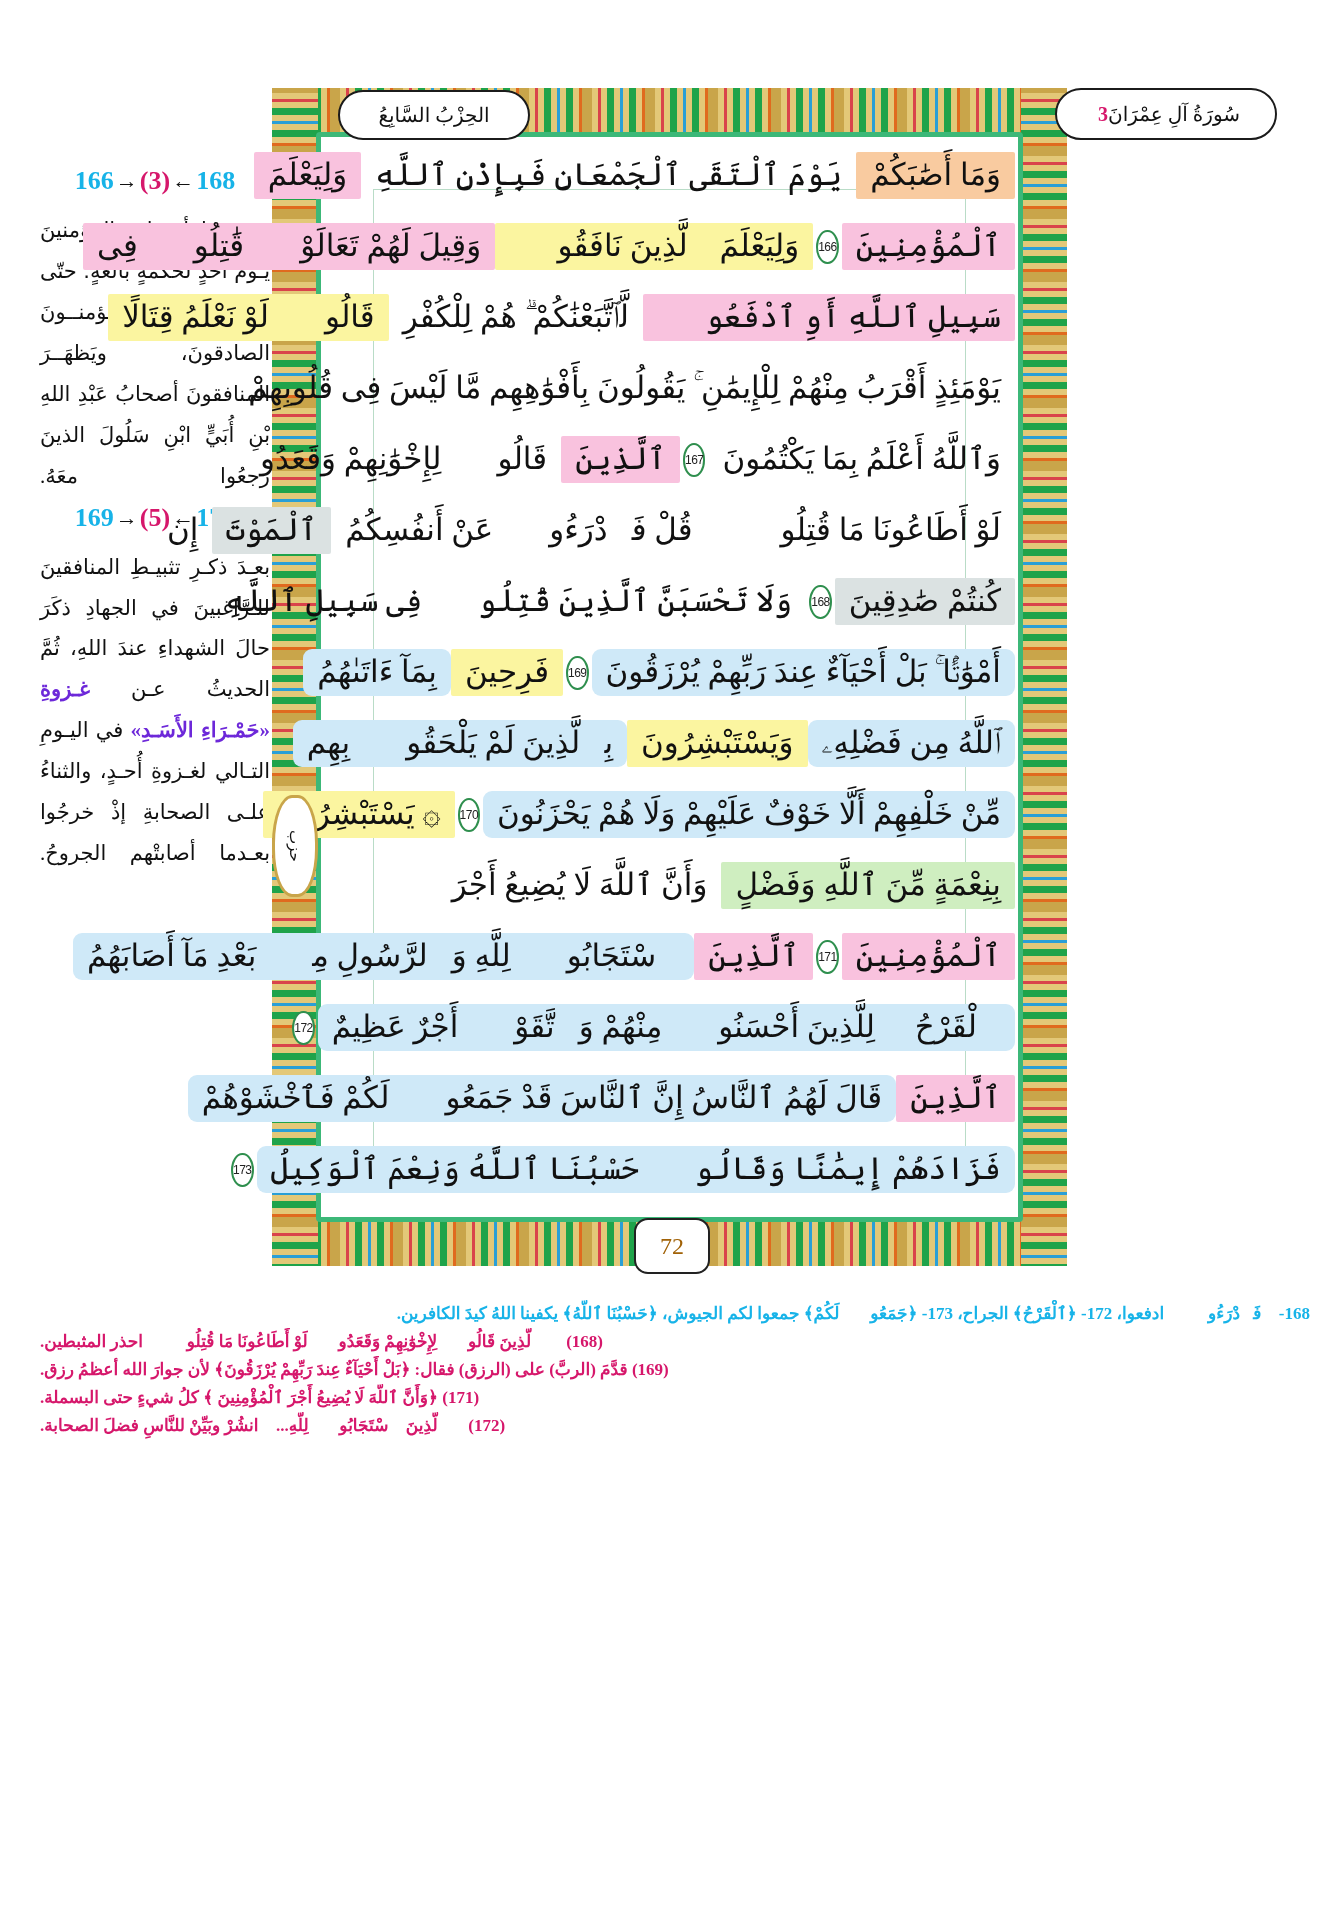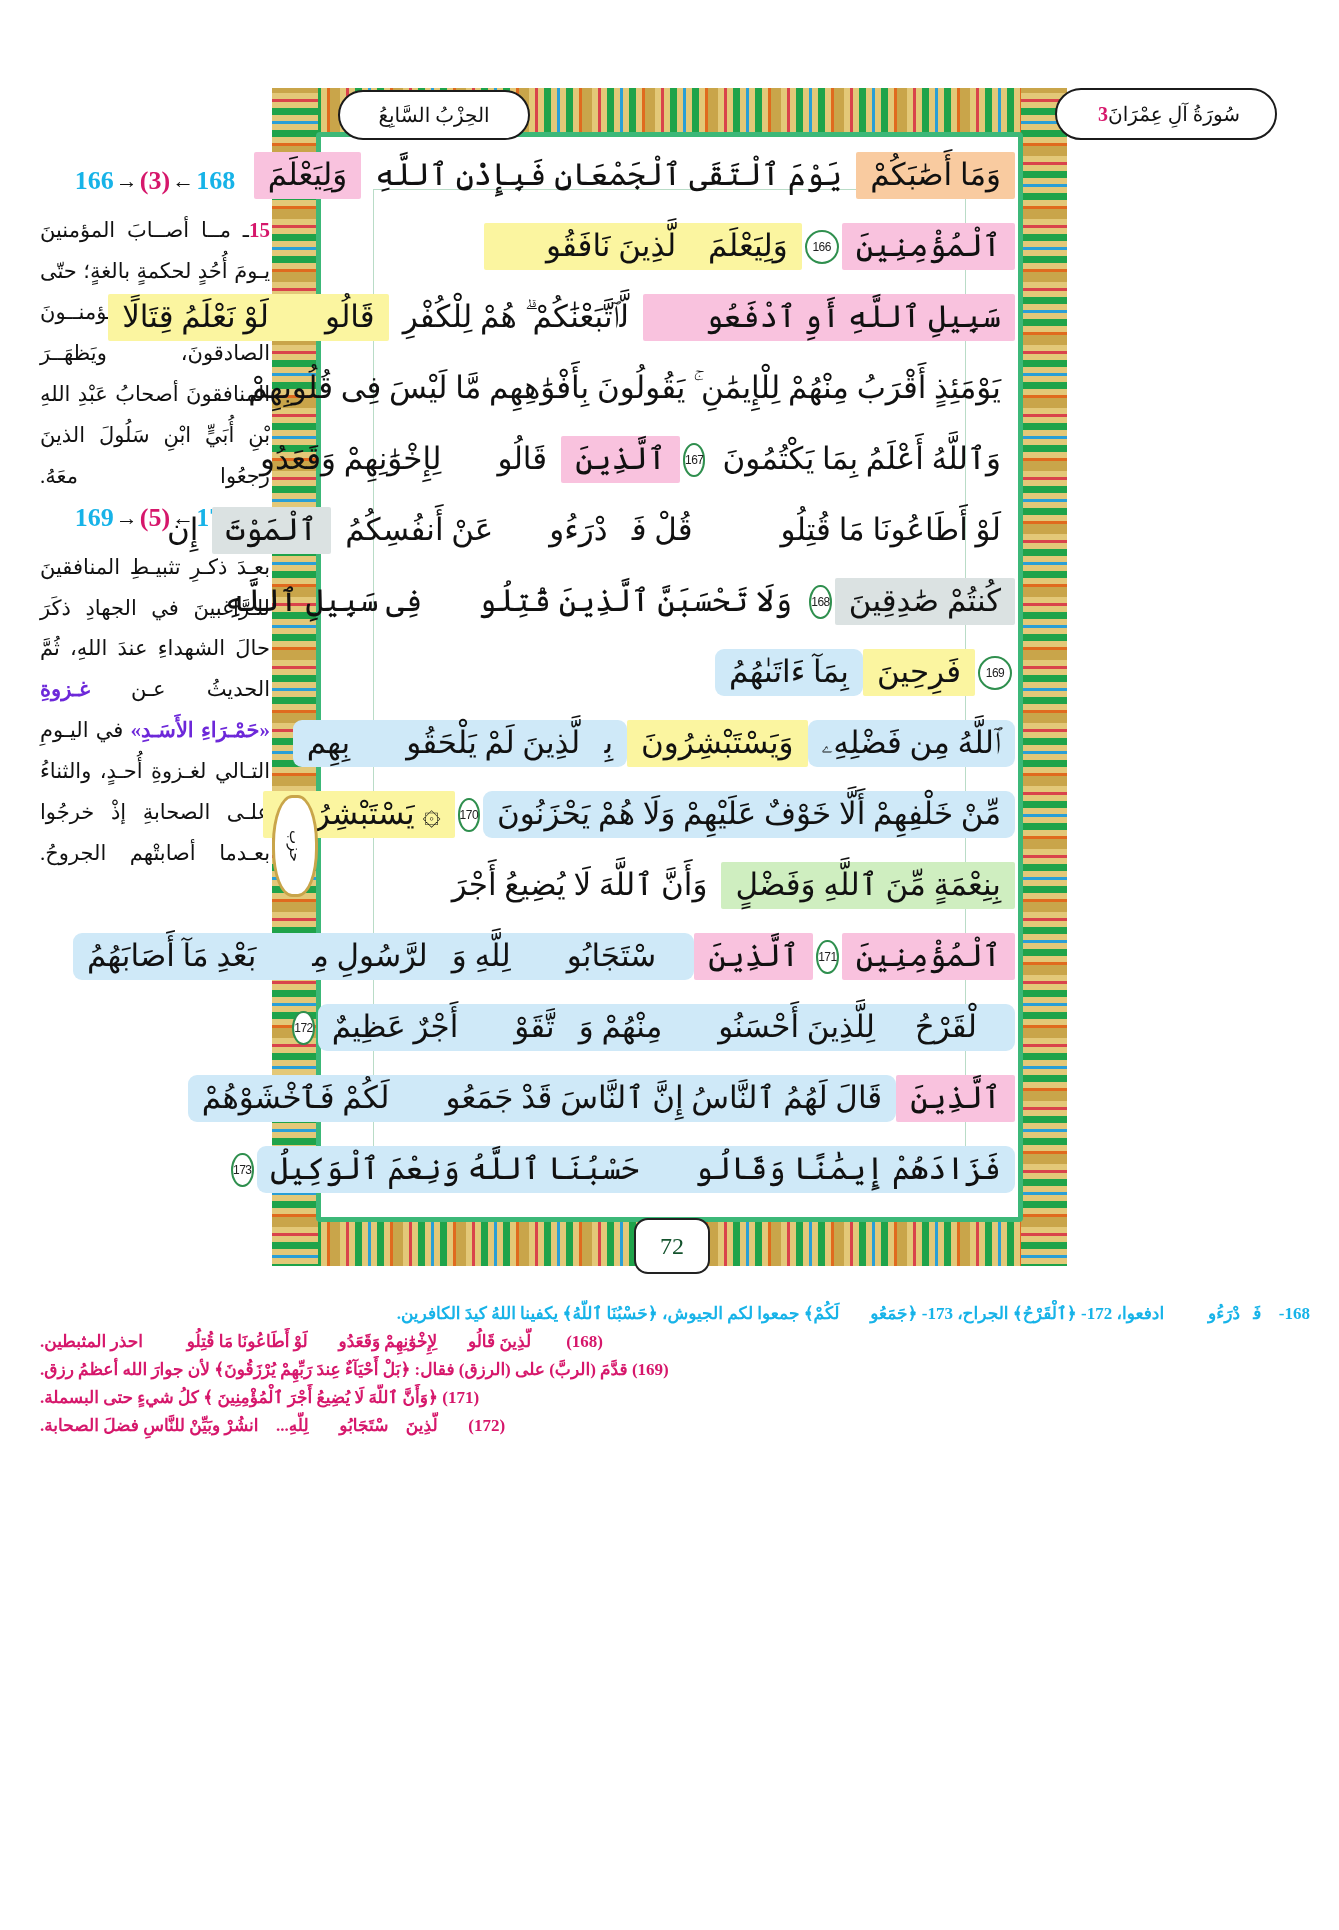--- a/index.html
+++ b/index.html
@@ -111,21 +111,21 @@
   #hizb-medallion span{
     writing-mode:vertical-rl;
     font-size:15px;color:#111;letter-spacing:1px;
   }
 
   
   #page-number{
     position:absolute;left:634px;top:1218px;width:72px;height:52px;
     background:#ffffff;border:2px solid #222;border-radius:14px;
     display:flex;align-items:center;justify-content:center;
-    font-size:24px;color:#14532d;z-index:8;
+    font-size:24px;color:#a16207;z-index:8;
     font-family:"Liberation Serif",serif;
   }
 
   
   #quran-body{
     position:absolute;
     left:325px;top:140px;width:690px;height:1110px;
     direction:rtl;text-align:justify;
     z-index:4;
   }
@@ -227,20 +227,21 @@
   <div id="quran-body">
       <div class="ayah-line">
         <span class="seg hl-peach">وَمَا أَصَٰبَكُمْ</span>
         <span class="seg hl-none"> يَوْمَ ٱلْتَقَى ٱلْجَمْعَانِ فَبِإِذْنِ ٱللَّهِ </span>
         <span class="seg hl-pink">وَلِيَعْلَمَ</span>
       </div>
       <div class="ayah-line">
         <span class="seg hl-pink">ٱلْمُؤْمِنِينَ</span>
         <span class="ayah-mark">166</span>
         <span class="seg hl-yellow"> وَلِيَعْلَمَ ٱلَّذِينَ نَافَقُوا۟</span>
+        <span class="seg hl-pink"> وَقِيلَ لَهُمْ تَعَالَوْا۟ قَٰتِلُوا۟ فِى</span>
       </div>
       <div class="ayah-line">
         <span class="seg hl-pink">سَبِيلِ ٱللَّهِ أَوِ ٱدْفَعُوا۟</span>
         <span class="seg hl-none"> لَّٱتَّبَعْنَٰكُمْ ۗ هُمْ لِلْكُفْرِ</span>
         <span class="seg hl-yellow"> قَالُوا۟ لَوْ نَعْلَمُ قِتَالًا</span>
       </div>
       <div class="ayah-line">
         <span class="seg hl-none">يَوْمَئِذٍ أَقْرَبُ مِنْهُمْ لِلْإِيمَٰنِ ۚ يَقُولُونَ بِأَفْوَٰهِهِم مَّا لَيْسَ فِى قُلُوبِهِمْ</span>
       </div>
       <div class="ayah-line">
@@ -253,20 +254,21 @@
         <span class="seg hl-none">لَوْ أَطَاعُونَا مَا قُتِلُوا۟ ۗ قُلْ فَٱدْرَءُوا۟ عَنْ أَنفُسِكُمُ </span>
         <span class="seg hl-grey">ٱلْمَوْتَ</span>
         <span class="seg hl-none"> إِن</span>
       </div>
       <div class="ayah-line">
         <span class="seg hl-grey">كُنتُمْ صَٰدِقِينَ</span>
         <span class="ayah-mark">168</span>
         <span class="seg hl-none"> وَلَا تَحْسَبَنَّ ٱلَّذِينَ قُتِلُوا۟ فِى سَبِيلِ ٱللَّهِ</span>
       </div>
       <div class="ayah-line">
+        <span class="seg hl-blue">أَمْوَٰتًۢا ۚ بَلْ أَحْيَآءٌ عِندَ رَبِّهِمْ يُرْزَقُونَ</span>
         <span class="ayah-mark">169</span>
         <span class="seg hl-yellow"> فَرِحِينَ</span>
         <span class="seg hl-blue"> بِمَآ ءَاتَىٰهُمُ</span>
       </div>
       <div class="ayah-line">
         <span class="seg hl-blue">ٱللَّهُ مِن فَضْلِهِۦ </span>
         <span class="seg hl-yellow">وَيَسْتَبْشِرُونَ</span>
         <span class="seg hl-blue"> بِٱلَّذِينَ لَمْ يَلْحَقُوا۟ بِهِم</span>
       </div>
       <div class="ayah-line">

